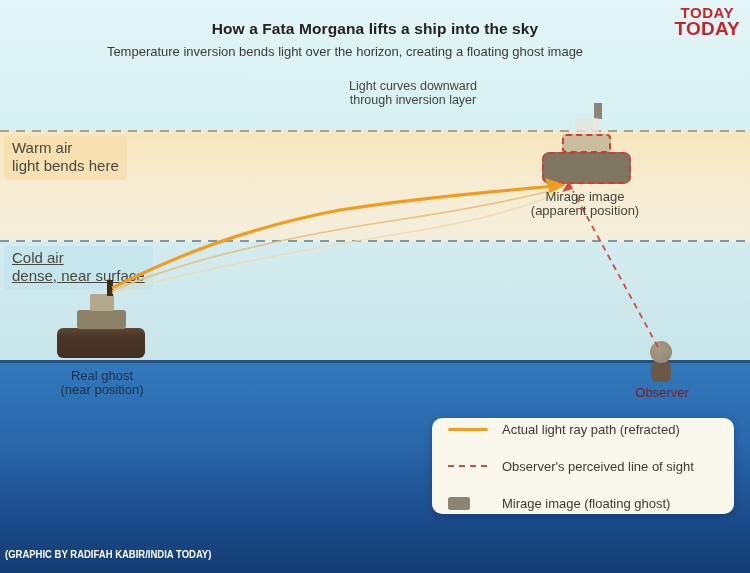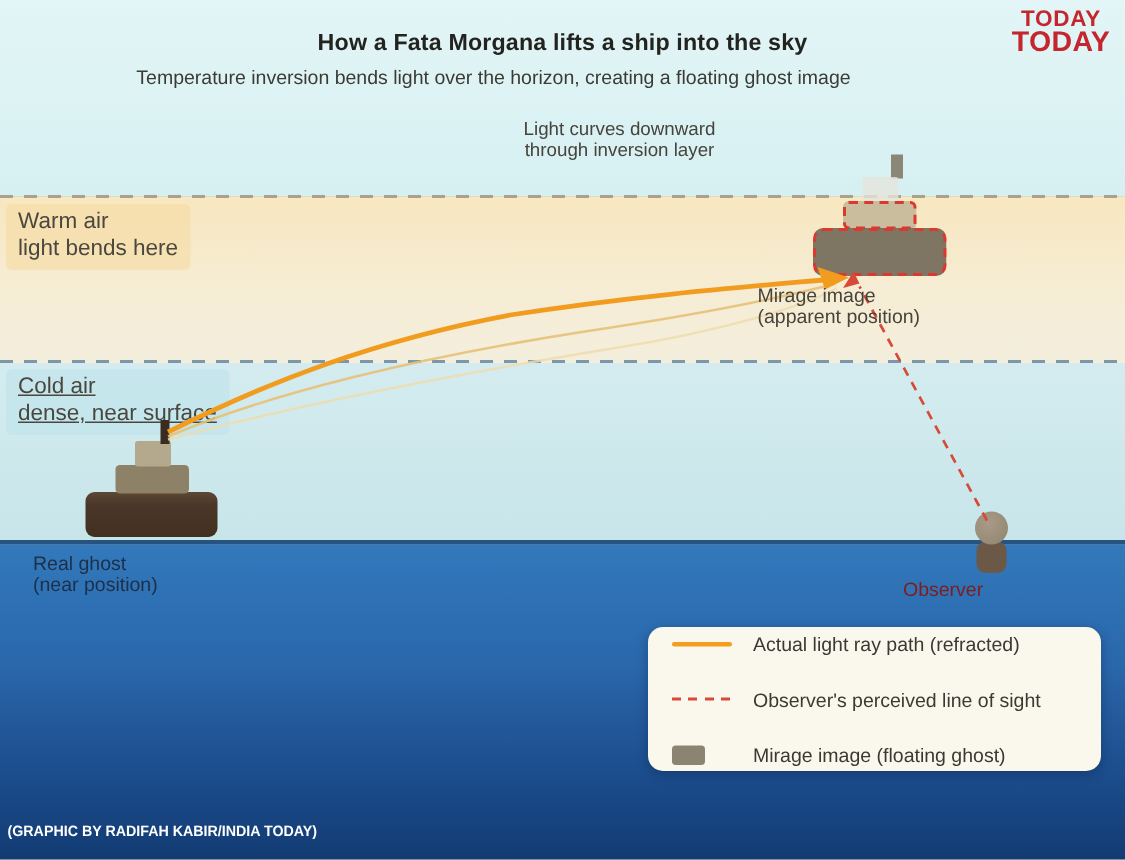--- a/index.html
+++ b/index.html
@@ -19,35 +19,35 @@
              background:linear-gradient(180deg,#3279bc 0%,#2a67ab 38%,#1b4b8b 75%,#123b72 100%);}
   .sea-line {position:absolute;left:0;top:360px;width:750px;height:3px;background:#26537f;}
   .dash-line{position:absolute;left:0;width:750px;height:2px;
              background:repeating-linear-gradient(90deg,var(--c) 0 9px,transparent 9px 16px);}
   .dash-top {top:130px;--c:#a9a18c;}
   .dash-bot {top:240px;--c:#7d97a9;}
 
   
   .title{position:absolute;left:0;top:20px;width:750px;text-align:center;
          font-size:15.5px;font-weight:600;color:#23231f;letter-spacing:.1px;}
-  .subtitle{position:absolute;left:0;top:44px;width:658px;text-align:center;
+  .subtitle{position:absolute;left:16px;top:44px;width:658px;text-align:center;
          font-size:13px;color:#3b3b36;}
   .logo{position:absolute;right:10px;top:6px;text-align:center;color:#c5262d;
         font-weight:700;line-height:.92;}
   .logo .l1{display:block;font-size:15px;letter-spacing:.5px;}
   .logo .l2{display:block;font-size:19px;letter-spacing:.2px;}
 
   
   .annot{position:absolute;left:303px;top:79px;width:220px;text-align:center;
          font-size:12.5px;line-height:1.12;color:#46443c;}
   .layer-label{position:absolute;font-size:15px;line-height:1.22;color:#4a473e;
          padding:3px 8px 4px 8px;border-radius:4px;}
   .warm-label{left:4px;top:136px;background:rgba(246,215,155,.5);}
   .cold-label{left:4px;top:246px;background:rgba(188,226,235,.55);text-decoration:underline;}
-  .small-label{position:absolute;font-size:13px;line-height:1.08;}
+  .small-label{position:absolute;text-align:center;font-size:13px;line-height:1.08;}
   .mirage-label{left:505px;top:190px;width:160px;color:#48443b;}
   .realship-label{left:22px;top:369px;width:160px;color:#1d3048;}
   .observer-label{left:602px;top:386px;width:120px;color:#7f1d1d;}
   .lbl-line{display:block;}
 
   
   .ship-part{position:absolute;}
   .rs-hull {left:57px;top:328px;width:88px;height:30px;border-radius:6px;
             background:linear-gradient(180deg,#5d4734 0%,#4a3629 30%,#42301f 100%);}
   .rs-deck {left:77px;top:310px;width:49px;height:19px;border-radius:3px;background:#8d8168;}

